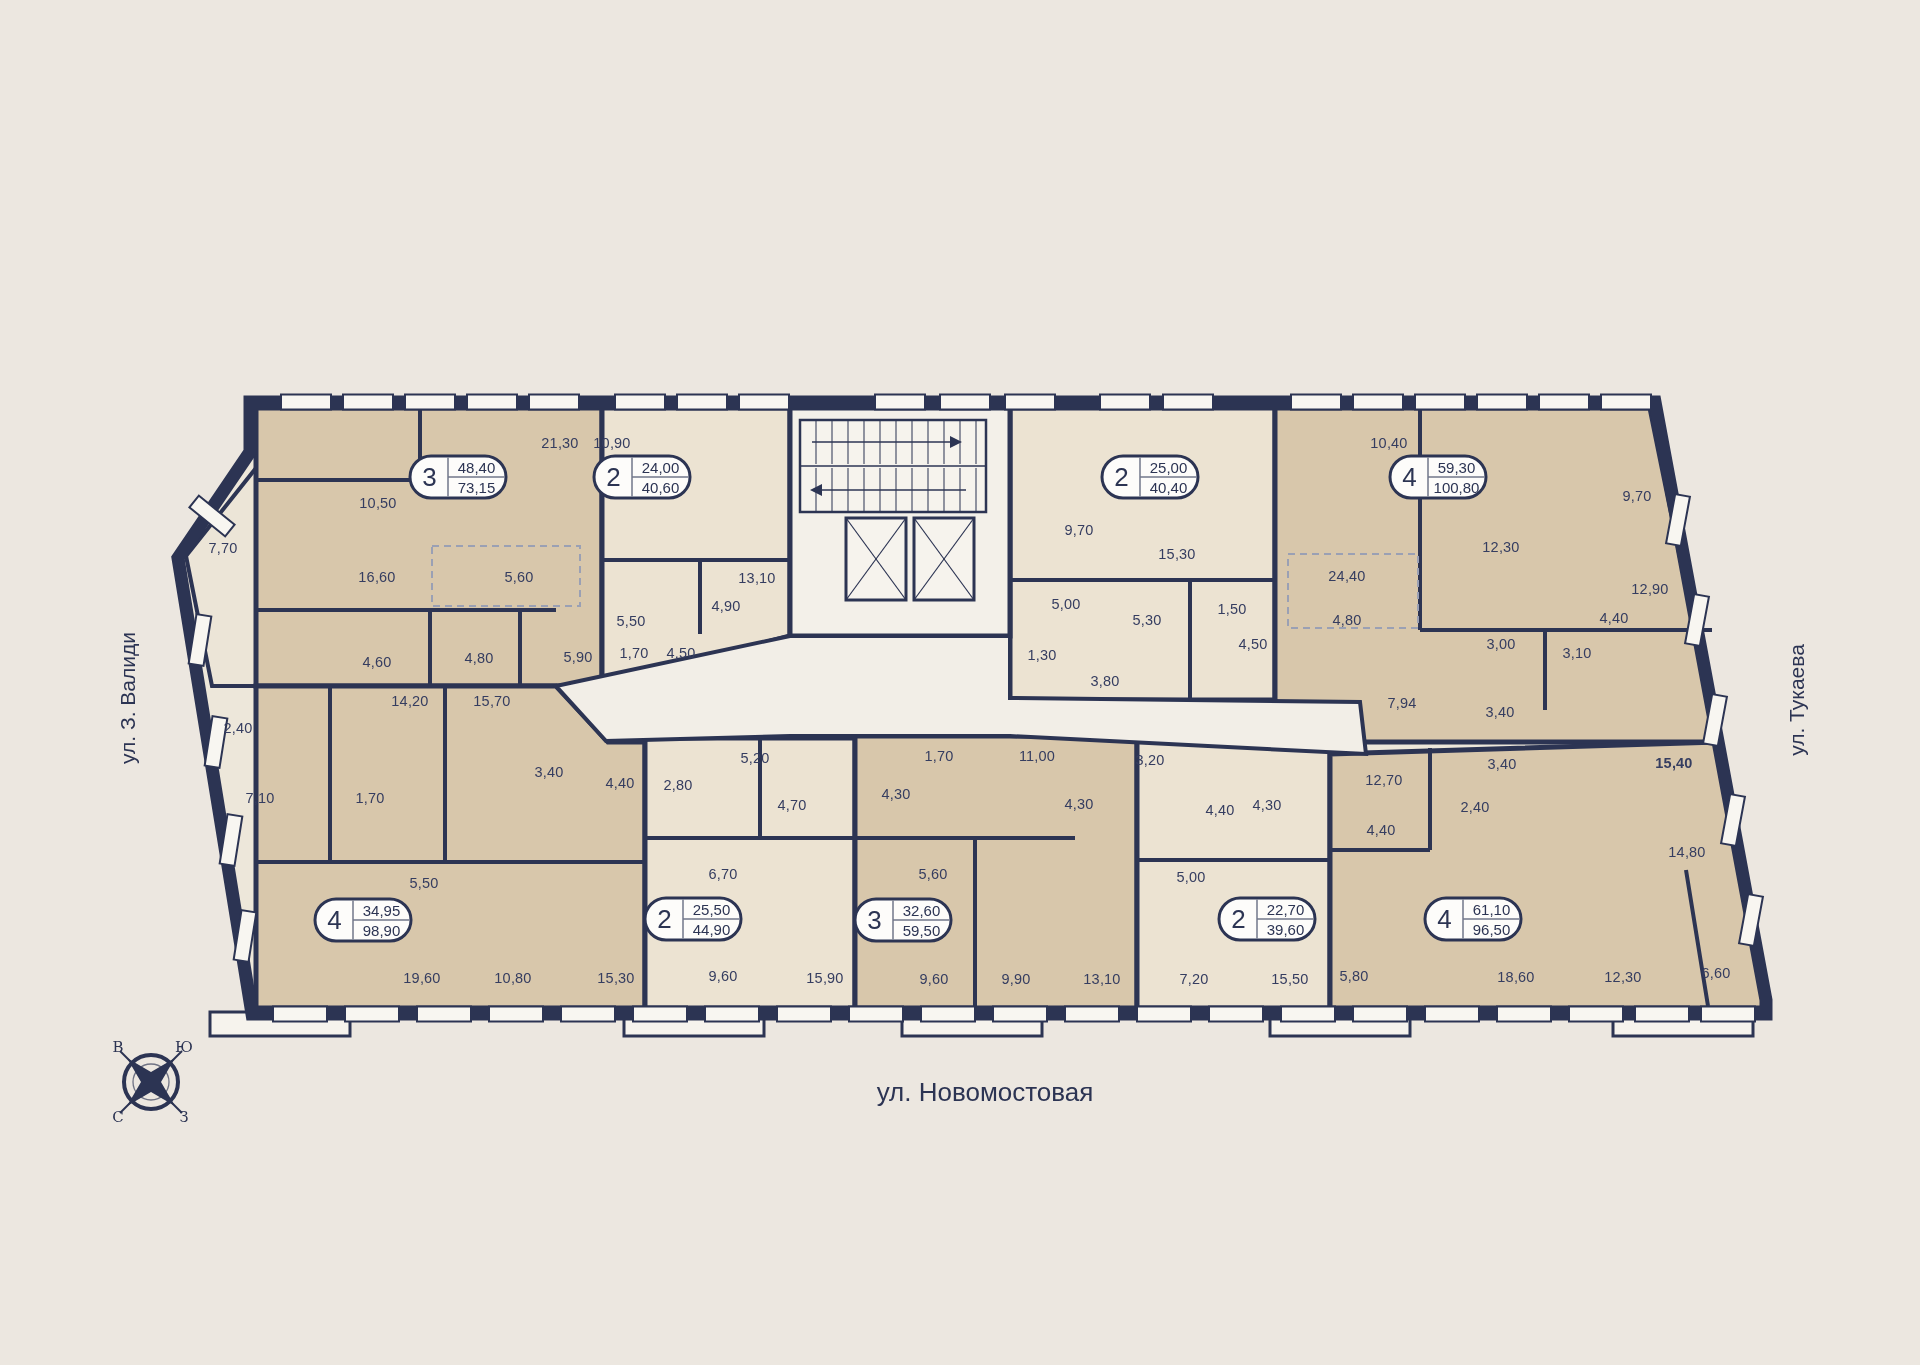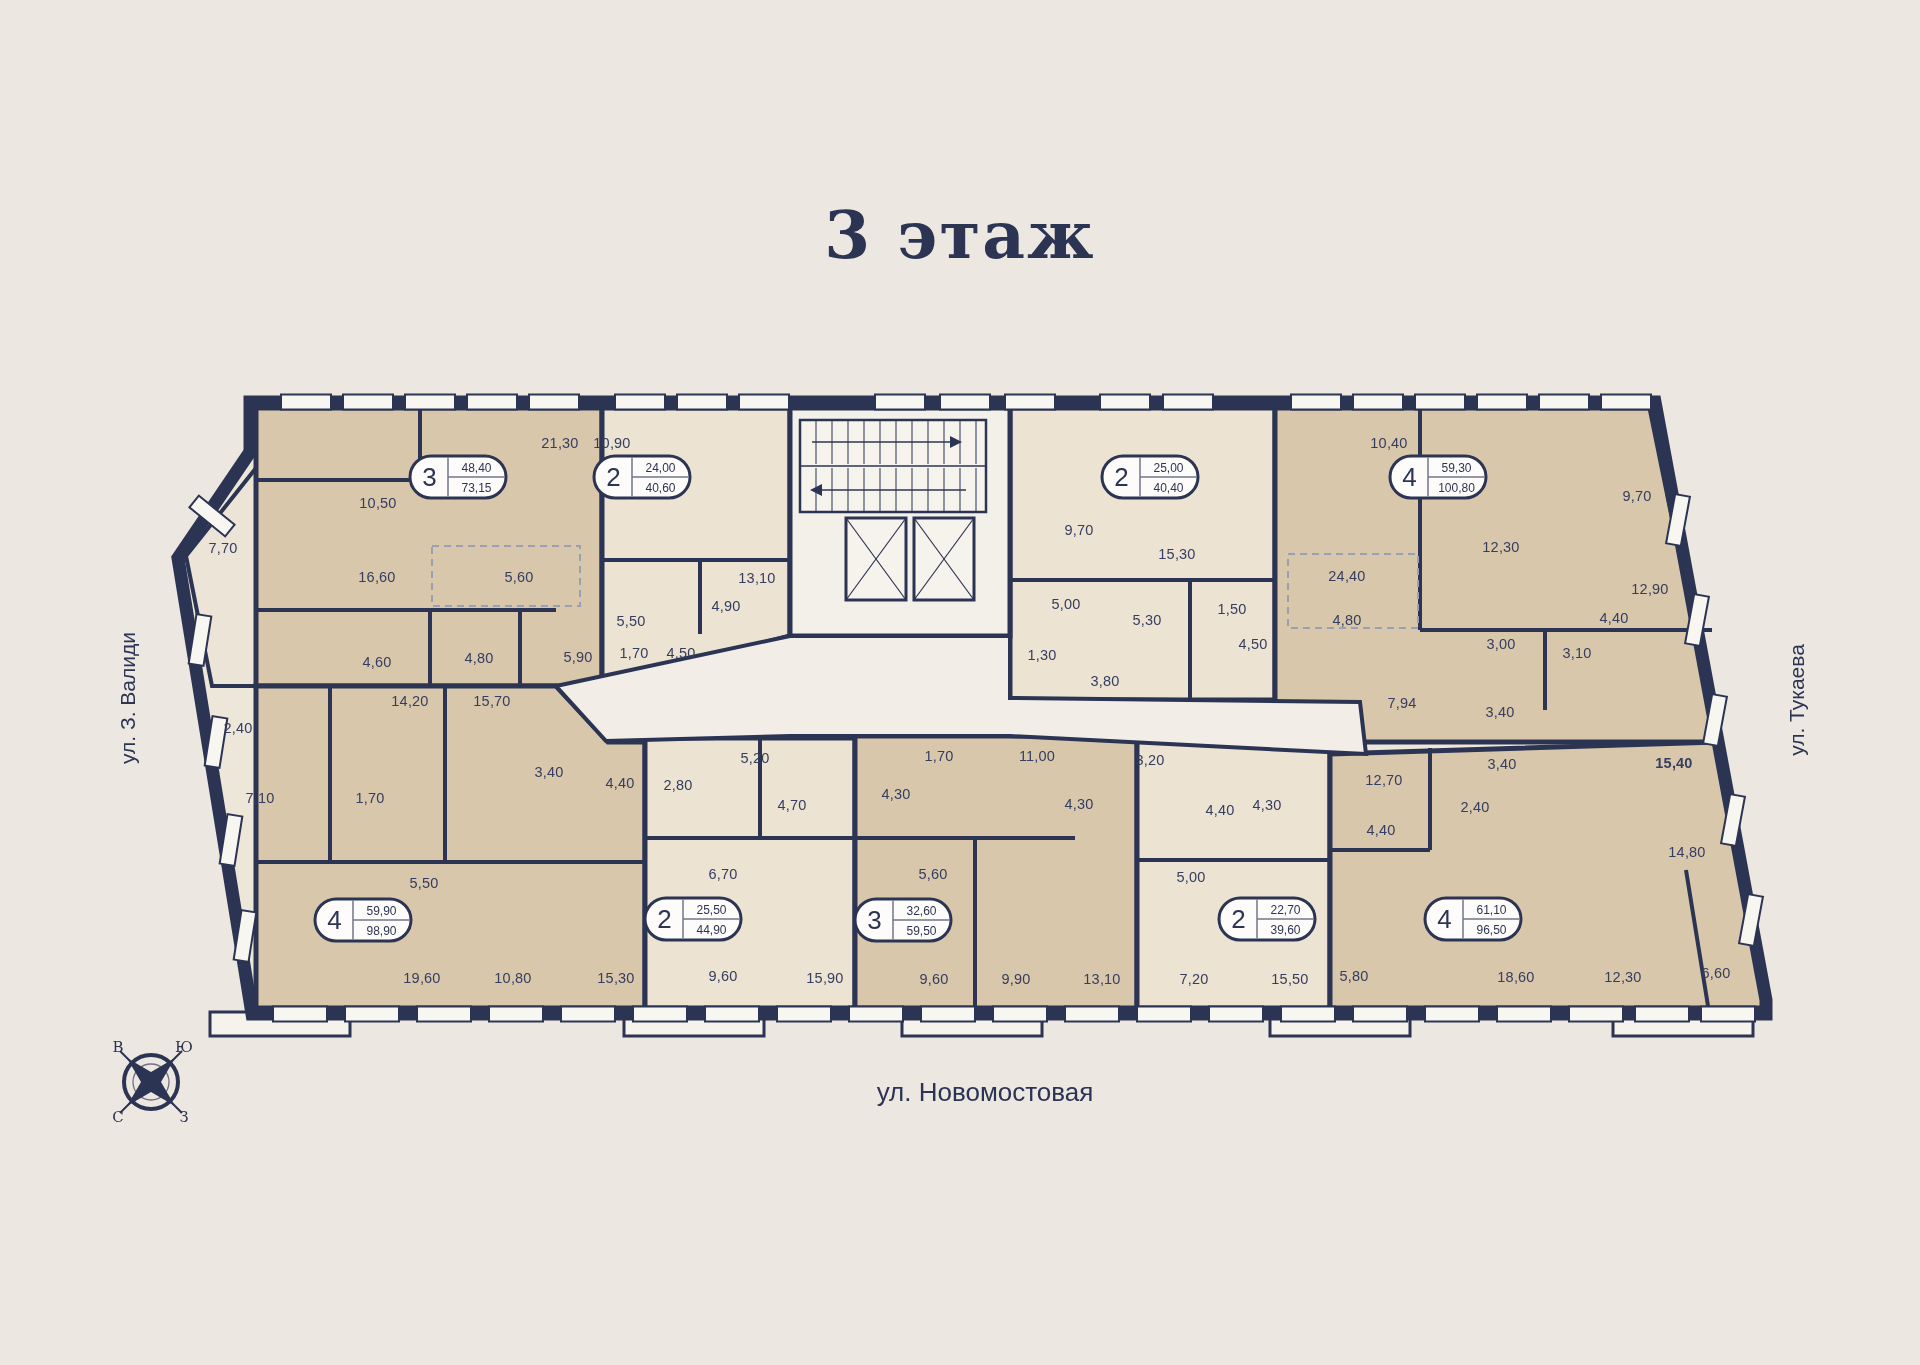--- a/index.html
+++ b/index.html
@@ -14,21 +14,21 @@
   .street.horizontal{transform:translate(-50%,-50%);font-size:26px;}
   .dim{position:absolute;transform:translate(-50%,-50%);font-size:14.5px;
     color:#353D60;white-space:nowrap;letter-spacing:.2px;}
   .badge{position:absolute;transform:translate(-50%,-50%);display:flex;align-items:stretch;
     background:#FDFCFA;border:3px solid #2C3453;border-radius:24px;width:99px;height:45px;
     box-sizing:border-box;overflow:hidden;cursor:pointer;}
   .badge-num{width:36px;display:flex;align-items:center;justify-content:center;
     font-size:26px;color:#2C3453;border-right:1.5px solid #2C3453;}
   .badge-areas{flex:1;display:flex;flex-direction:column;}
   .badge-living,.badge-total{flex:1;display:flex;align-items:center;justify-content:center;
-    font-size:12px;color:#2C3453;}
+    font-size:15px;color:#2C3453;}
   .badge-living{border-bottom:1.5px solid #2C3453;}
   .compass{position:absolute;left:96px;top:1035px;width:110px;height:110px;}
   .compass span{position:absolute;font-family:"DejaVu Serif",serif;font-size:15px;
     color:#2C3453;transform:translate(-50%,-50%);}
 </style>
 </head>
 <body>
 
 <div class="stage">
 
@@ -269,21 +269,21 @@
       <div class="badge" style="left: 1438px; top: 477px;">
         <div class="badge-num">4</div>
         <div class="badge-areas">
           <div class="badge-living">59,30</div>
           <div class="badge-total">100,80</div>
         </div>
       </div>
       <div class="badge" style="left: 363px; top: 920px;">
         <div class="badge-num">4</div>
         <div class="badge-areas">
-          <div class="badge-living">59,90</div>
+          <div class="badge-living">34,95</div>
           <div class="badge-total">98,90</div>
         </div>
       </div>
       <div class="badge" style="left: 693px; top: 919px;">
         <div class="badge-num">2</div>
         <div class="badge-areas">
           <div class="badge-living">25,50</div>
           <div class="badge-total">44,90</div>
         </div>
       </div>
@@ -303,21 +303,20 @@
       </div>
       <div class="badge" style="left: 1473px; top: 919px;">
         <div class="badge-num">4</div>
         <div class="badge-areas">
           <div class="badge-living">61,10</div>
           <div class="badge-total">96,50</div>
         </div>
       </div>
     </div>
 
-  <div class="page-title">3 этаж</div>
   <div class="street vertical" style="left:128px;top:698px;">ул. З. Валиди</div>
   <div class="street vertical" style="left:1797px;top:700px;">ул. Тукаева</div>
   <div class="street horizontal" style="left:985px;top:1092px;">ул. Новомостовая</div>
 
   <div class="compass">
     <svg width="110" height="110" viewBox="0 0 110 110">
       <line x1="24" y1="16" x2="86" y2="78" stroke="#2C3453" stroke-width="2"></line>
       <line x1="86" y1="16" x2="24" y2="78" stroke="#2C3453" stroke-width="2"></line>
       <circle cx="55" cy="47" r="27" fill="none" stroke="#2C3453" stroke-width="4"></circle>
       <circle cx="55" cy="47" r="18" fill="none" stroke="#2C3453" stroke-width="1.3" opacity=".65"></circle>

